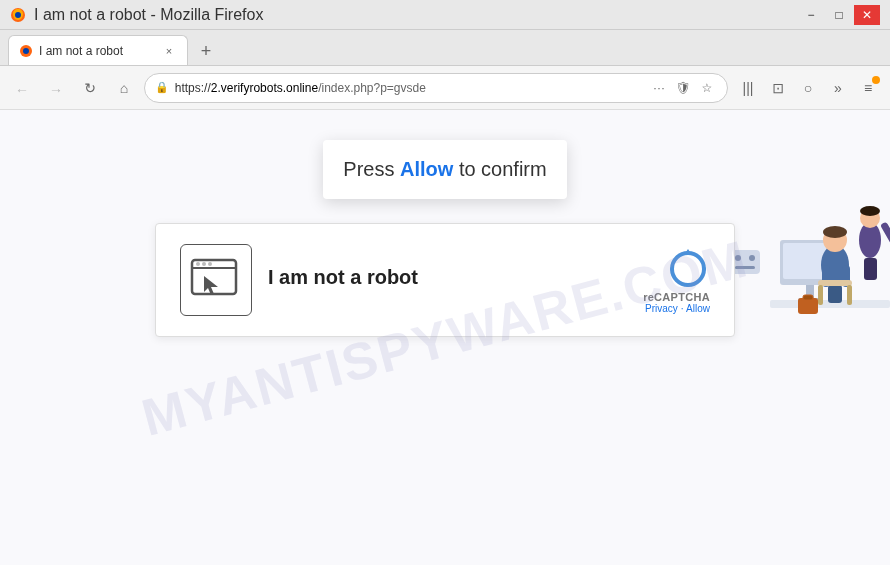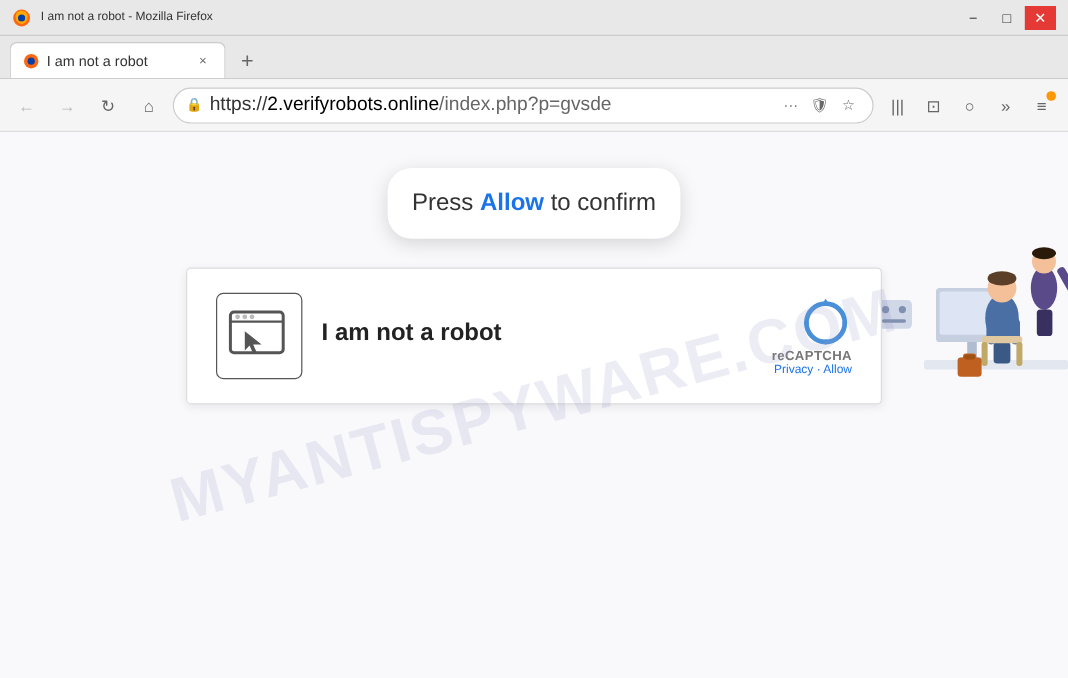--- a/index.html
+++ b/index.html
@@ -26,21 +26,21 @@
     .title-bar-left {
       display: flex;
       align-items: center;
       gap: 8px;
     }
     .firefox-icon {
       width: 16px;
       height: 16px;
     }
     .title-text {
-      font-size: 10px;
+      font-size: 16px;
       color: #333;
       text-align: center;
     }
     .title-bar-controls {
       display: flex;
       gap: 2px;
     }
     .title-btn {
       width: 26px;
       height: 20px;
@@ -146,21 +146,21 @@
       display: flex;
       align-items: center;
       padding: 0 10px;
       gap: 6px;
       font-size: 12px;
       color: #333;
     }
     .address-bar .lock-icon { color: #4a4a4a; font-size: 11px; }
     .address-text {
       flex: 1;
-      font-size: 16px;
+      font-size: 12px;
       color: #333;
       white-space: nowrap;
       overflow: hidden;
       text-overflow: ellipsis;
     }
     .address-bar-icons {
       display: flex;
       gap: 4px;
       align-items: center;
     }
@@ -205,21 +205,21 @@
       letter-spacing: 2px;
       white-space: nowrap;
       pointer-events: none;
       z-index: 10;
       font-family: Arial, sans-serif;
     }
 
     
     .press-allow-box {
       background: #fff;
-      border-radius: 20px;
+      border-radius: 4px;
       box-shadow: 0 4px 16px rgba(0,0,0,0.15);
       padding: 18px 20px;
       font-size: 20px;
       color: #333;
       margin-bottom: 24px;
       display: inline-block;
     }
     .press-allow-box .allow-word {
       color: #1a73e8;
       font-weight: bold;

